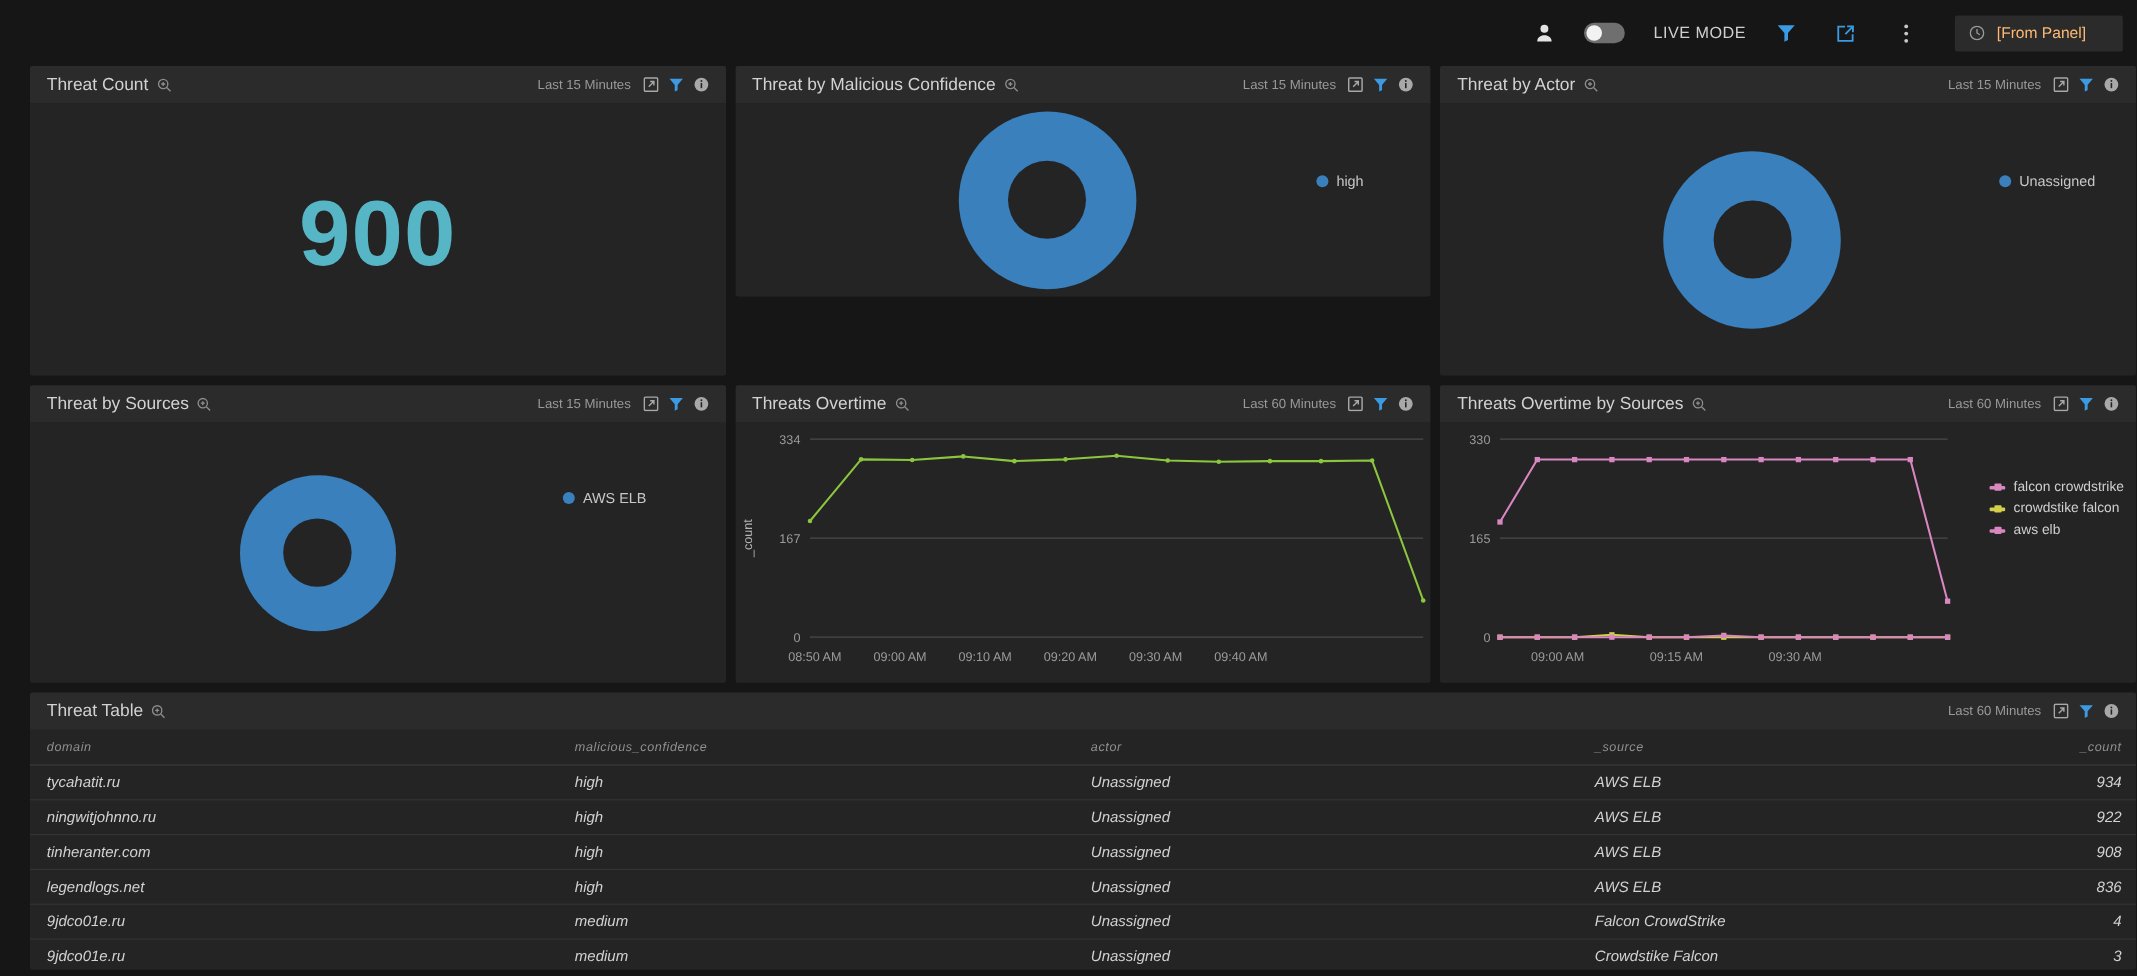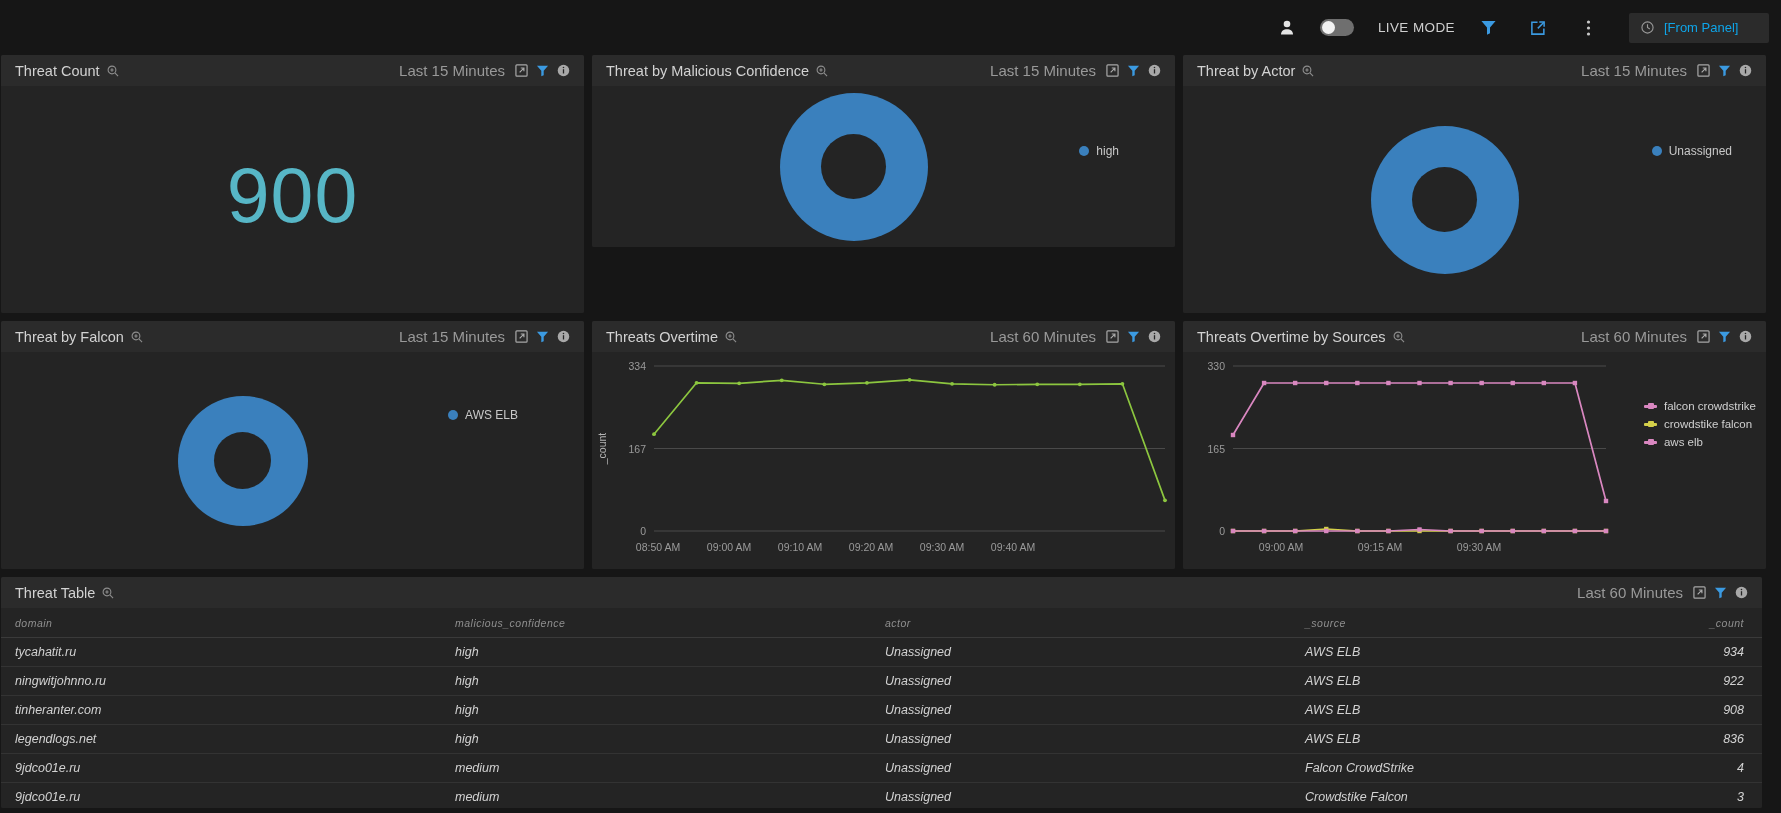--- a/index.html
+++ b/index.html
@@ -40,55 +40,55 @@
     cursor: pointer;
   }
   .tb-icon.blue { color: #3b9ae1; }
   .tb-icon.grey { color: #c9c9c9; }
   .timepicker {
     margin-left: 8px; height: 30px; min-width: 140px;
     background: #2b2b2b; border-radius: 2px;
     display: flex; align-items: center; gap: 10px;
     padding: 0 14px 0 12px; cursor: pointer;
   }
-  .timepicker .tp-text { font-size: 13px; color: #0ea5e9; white-space: nowrap; }
+  .timepicker .tp-text { font-size: 13px; color: #fdba74; white-space: nowrap; }
 
   
-  .grid { padding: 0 1px; }
+  .grid { padding: 0 1px; margin-left: 24px; }
   .row { display: flex; gap: 8px; margin-bottom: 8px; }
 
   .panel {
     background: #242424;
     border-radius: 2px;
     display: flex; flex-direction: column;
     overflow: hidden;
   }
   .panel-head {
     height: 31px; flex: none;
     display: flex; align-items: center;
     padding: 0 10px 0 14px;
     background: #2b2b2b;
   }
   .panel-title {
     font-size: 14.5px; color: #d2d2d2; font-weight: 400; white-space: nowrap;
   }
   .ph-search { margin-left: 7px; color: #8d8d8d; display:flex; align-items:center; cursor:pointer; }
   .ph-right { margin-left: auto; display: flex; align-items: center; gap: 0; }
-  .ph-range { font-size: 15px; color: #999; white-space: nowrap; margin-right: 6px; }
+  .ph-range { font-size: 11px; color: #999; white-space: nowrap; margin-right: 6px; }
   .ph-icon { width: 21px; height: 22px; display: flex; align-items: center; justify-content: center; cursor: pointer; }
   .ph-icon.blue { color: #3b9ae1; }
   .ph-icon.grey { color: #a8a8a8; }
 
   .panel-body { flex: 1; position: relative; background: #242424; }
 
   
   .bignum {
     width: 100%; height: 100%;
     display: flex; align-items: center; justify-content: center;
-    font-size: 77px; font-weight: 400; color: #57b6c6;
+    font-size: 77px; font-weight: 700; color: #57b6c6;
     line-height: 1; letter-spacing: 1px;
     padding-bottom: 8px;
   }
 
   
   .donut-wrap { width:100%; height:100%; display:flex; align-items:center; justify-content:center; position:relative; }
   .donut { border-radius: 50%; }
   .donut::after {
     content: ""; display: block; border-radius: 50%; background: #242424;
   }
@@ -304,21 +304,21 @@
           </div>
         </div>
       </div>
     </div>
   </div>
 
   <div class="row">
 
     <div class="panel" style="width:583px;height:248px">
       <div class="panel-head">
-        <span class="panel-title">Threat by Falcon</span>
+        <span class="panel-title">Threat by Sources</span>
         <span class="ph-search">
           <svg width="12" height="12" viewBox="0 0 13 13" fill="none" stroke="currentColor" stroke-width="1.2">
             <circle cx="5.4" cy="5.4" r="4.2"></circle>
               <path d="M8.6 8.6L12 12"></path>
               <path d="M3.6 5.4h3.6M5.4 3.6v3.6"></path>
           </svg>
         </span>
         <div class="ph-right">
           <span class="ph-range">Last 15 Minutes</span>
           <span class="ph-icon grey">

